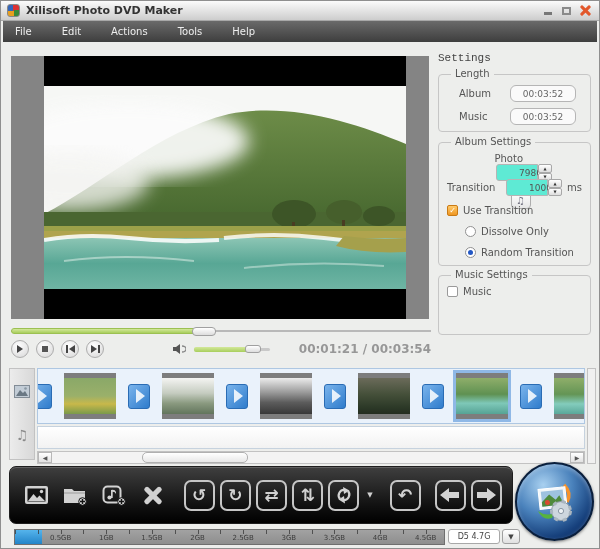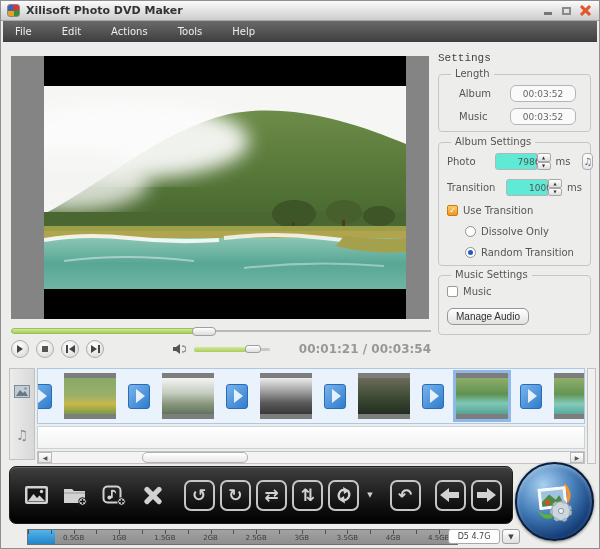--- a/index.html
+++ b/index.html
@@ -84,21 +84,21 @@
   .xmark i { transform:rotate(45deg);} .xmark b { transform:rotate(-45deg);}
   .caret-btn { width:12px; height:30px; display:flex; align-items:center; justify-content:center; color:#cfcfcf; font-size:7px; }
 
   
   .burn { position:absolute; left:514px; top:420px; width:79px; height:79px; border-radius:50%;
     background:radial-gradient(circle at 35% 28%, #a8d0f0, #4a82bc 40%, #16407c 72%, #0a2450);
     border:2px solid #0a1f3c; box-shadow:0 1px 3px rgba(0,0,0,.5), inset 0 2px 4px rgba(255,255,255,.35);
     display:flex; align-items:center; justify-content:center; }
 
   
-  .capacity { position:absolute; left:26px; top:487px; width:431px; height:16px; background:linear-gradient(#a2a2a2,#8e8e8e); border:1px solid #6f6f6f; }
+  .capacity { position:absolute; left:13px; top:487px; width:431px; height:16px; background:linear-gradient(#a2a2a2,#8e8e8e); border:1px solid #6f6f6f; }
   .cap-used { position:absolute; left:0; top:0; bottom:0; background:linear-gradient(#55b4ec,#2384c8); }
   .cap-ticks { position:absolute; left:0; top:0; right:0; height:4px; background:repeating-linear-gradient(90deg, rgba(60,60,60,.8) 0 1px, transparent 1px 5.319%); }
   .cap-label { position:absolute; top:4px; transform:translateX(-50%); font-size:7px; color:#3c3c3c; }
   .cap-label:nth-of-type(1){left:10.64%;} .cap-label:nth-of-type(2){left:21.28%;}
   .cap-label:nth-of-type(3){left:31.91%;} .cap-label:nth-of-type(4){left:42.55%;}
   .cap-label:nth-of-type(5){left:53.19%;} .cap-label:nth-of-type(6){left:63.83%;}
   .cap-label:nth-of-type(7){left:74.47%;} .cap-label:nth-of-type(8){left:85.11%;}
   .cap-label:nth-of-type(9){left:95.74%;}
   .disc-box { position:absolute; left:447px; top:487px; width:52px; height:15px; background:#fff; border:1px solid #a8a8a8; border-radius:3px; font-size:8px; color:#444; display:flex; align-items:center; justify-content:center; }
   .disc-caret { position:absolute; left:501px; top:487px; width:18px; height:15px; background:linear-gradient(#fff,#e0e0e0); border:1px solid #a0a0a0; border-radius:3px; font-size:7px; color:#444; display:flex; align-items:center; justify-content:center; }
@@ -407,21 +407,21 @@
         <span class="timebox">00:03:52</span>
       </div>
       <div class="srow" style="top:33px; padding:0 14px 0 20px; justify-content:space-between;">
         <span class="slabel">Music</span>
         <span class="timebox">00:03:52</span>
       </div>
     </div>
 
     <div class="groupbox gb-album">
       <span class="legend">Album Settings</span>
-      <div class="srow" style="top:10px; padding:0 8px;">
+      <div class="srow" style="top:10px; padding:0 8px;flex-direction:column;">
         <span class="slabel" style="width:40px;">Photo</span>
         <span class="spin">
           <span class="spin-val">7986</span>
           <span class="spin-btns">
               <span>▲</span>
               <span>▼</span>
             </span>
         </span>
         <span class="slabel" style="margin-left:5px;">ms</span>
         <span class="note-btn" style="margin-left:12px;">
@@ -456,19 +456,16 @@
         <span class="slabel">Random Transition</span>
       </div>
     </div>
 
     <div class="groupbox gb-music">
       <span class="legend">Music Settings</span>
       <div class="srow" style="top:10px; padding:0 8px;">
         <span class="checkbox unchecked"></span>
         <span class="slabel">Music</span>
       </div>
-      <div class="srow" style="top:32px; padding:0 8px;">
-        <button class="btn">Manage Audio</button>
-      </div>
     </div>
 
   </div>
 </div>
 
 </body></html>

